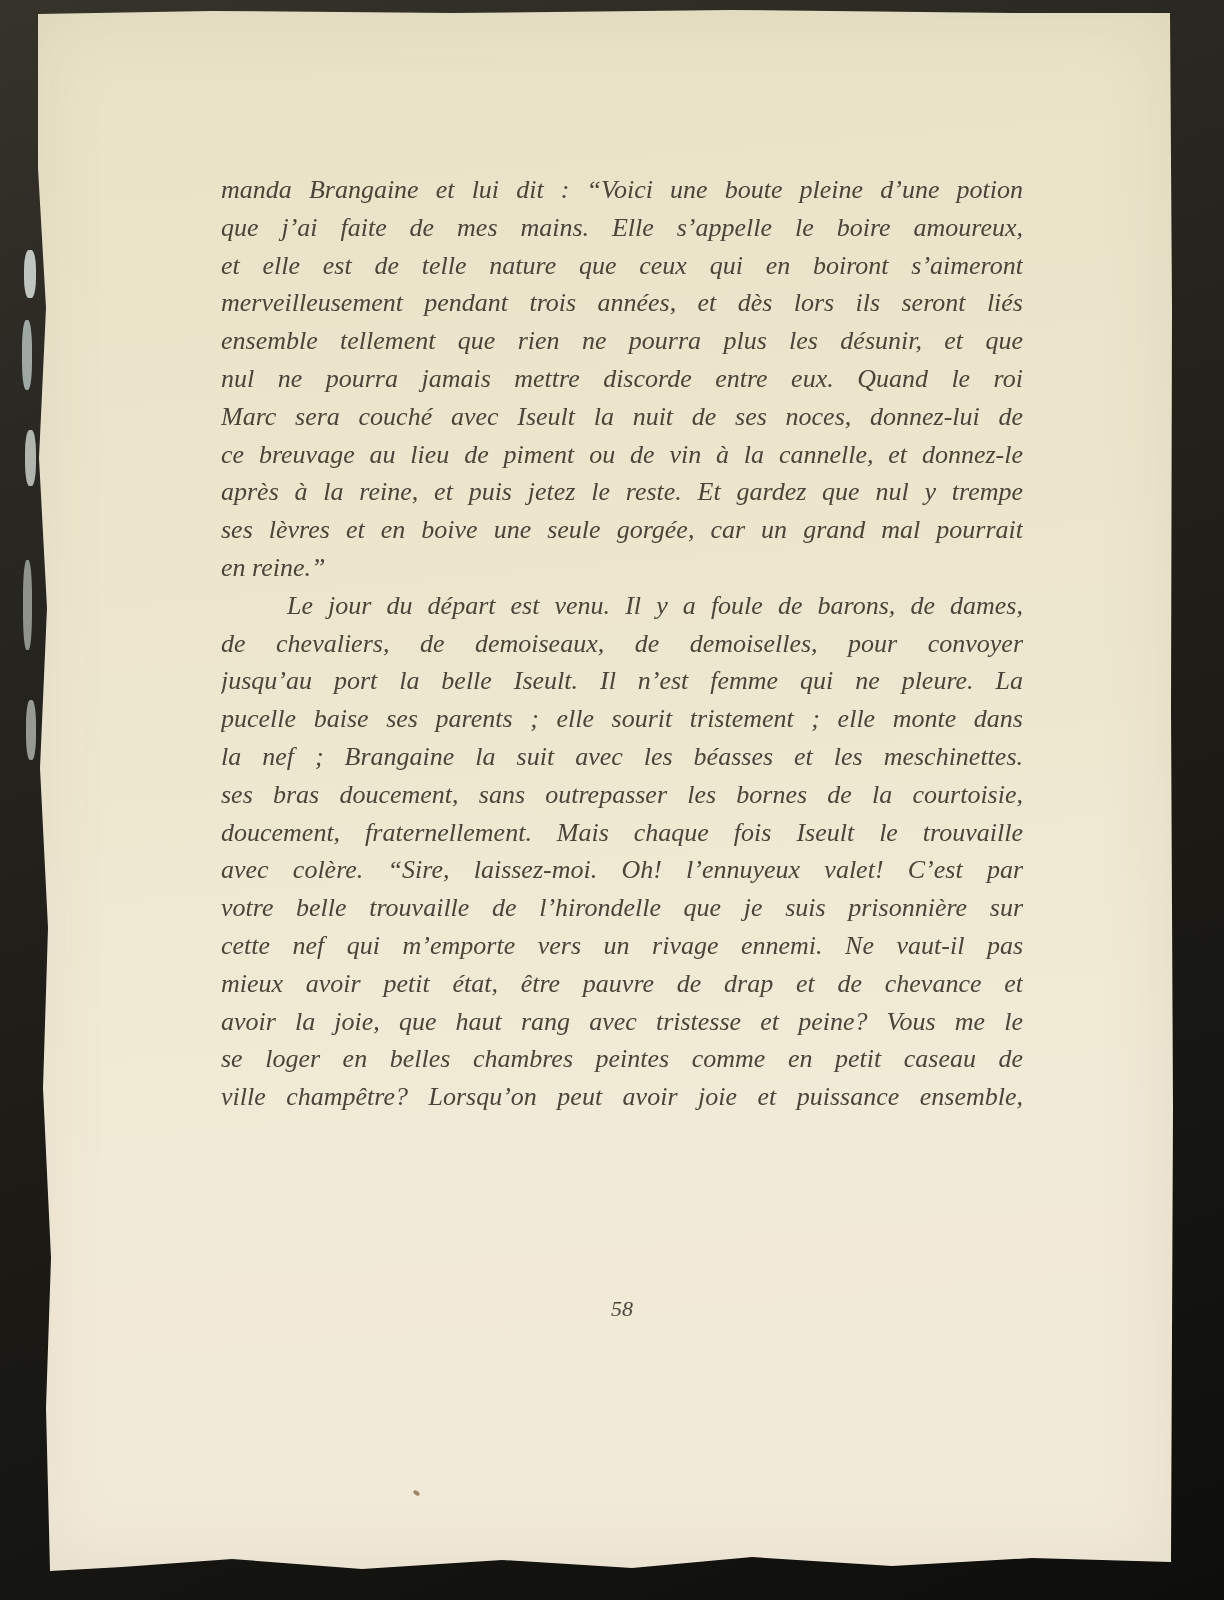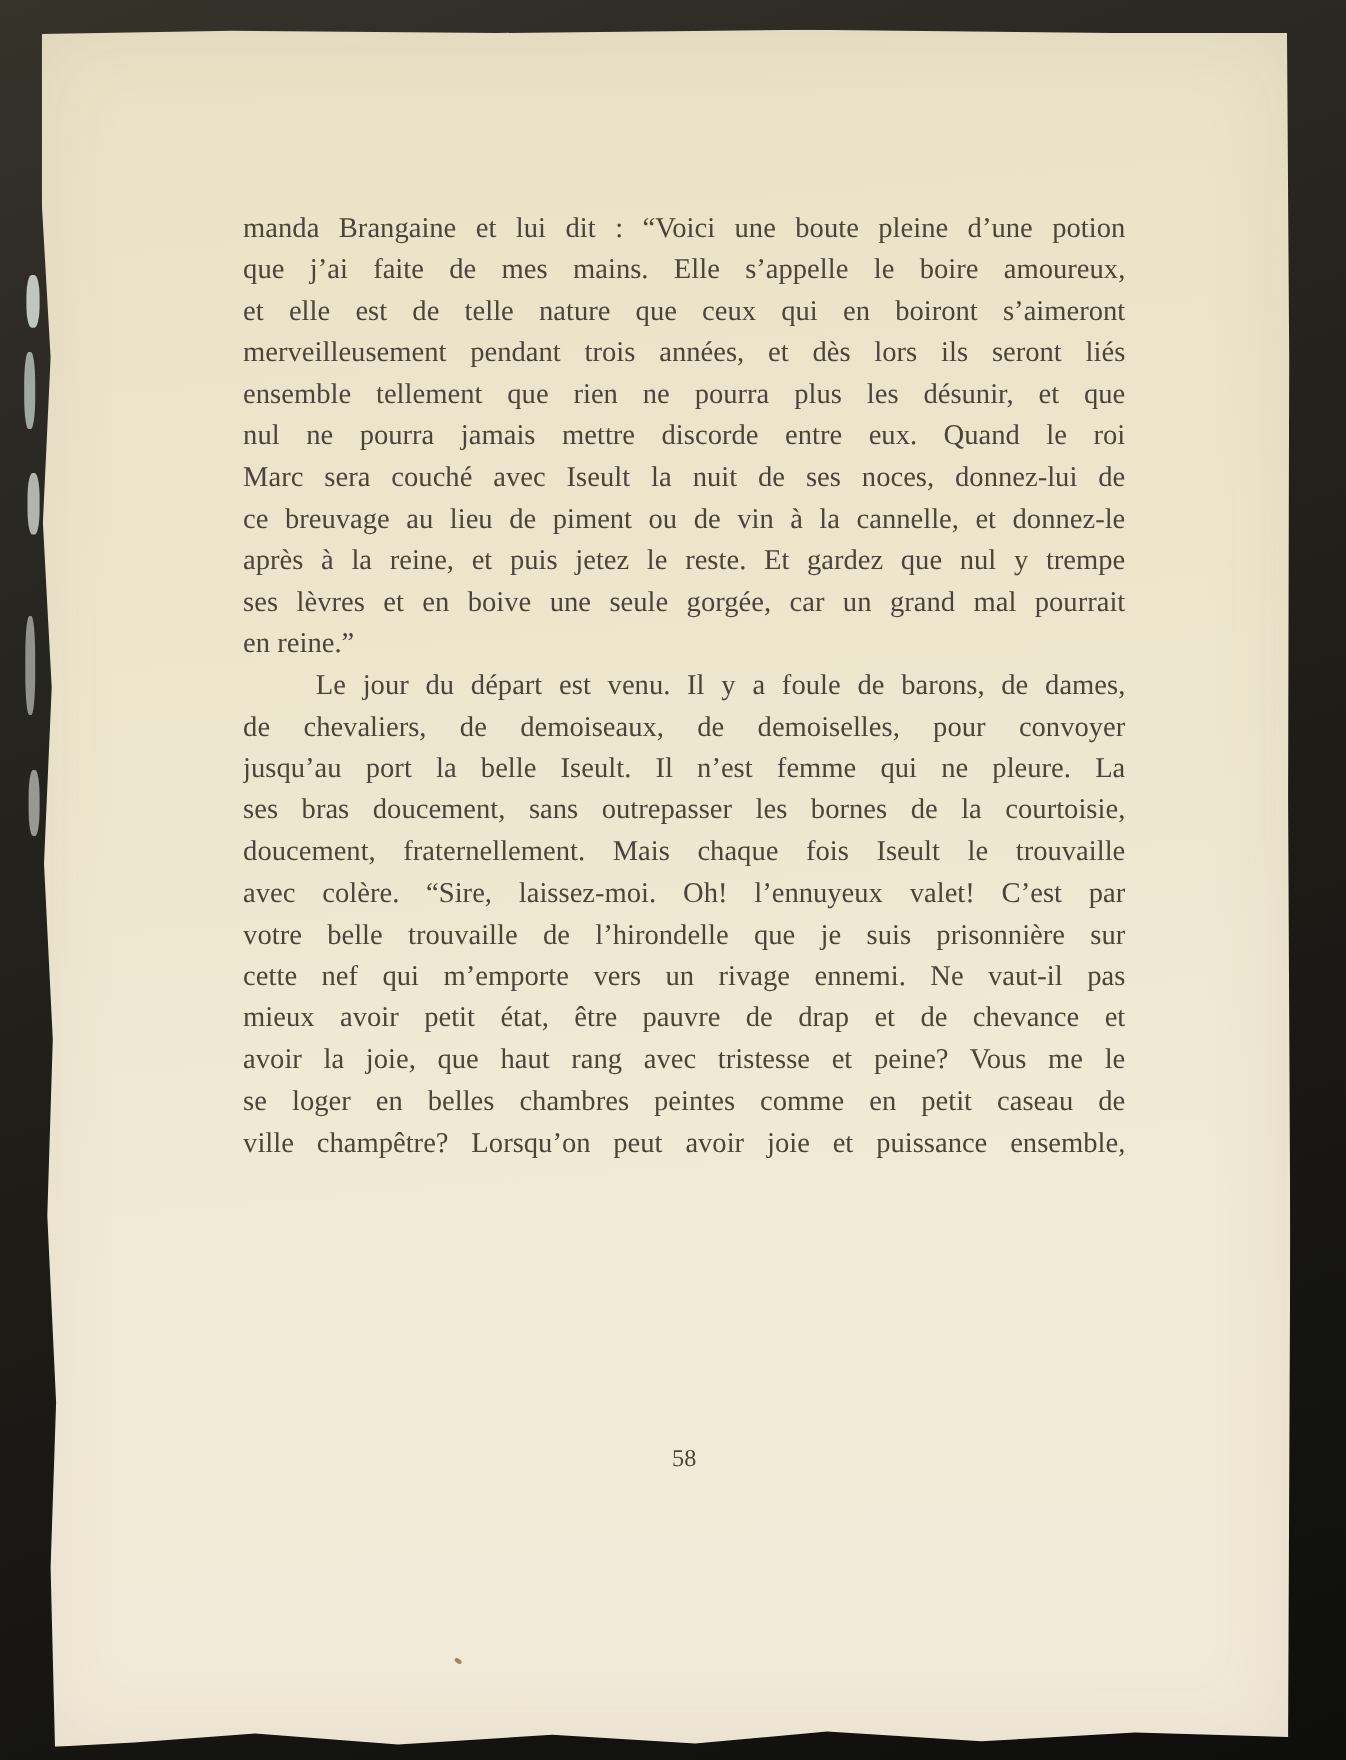--- a/index.html
+++ b/index.html
@@ -3,29 +3,30 @@
 <meta charset="utf-8">
 <style>
   html,body{margin:0;padding:0;}
   body{
     width:1224px;height:1600px;position:relative;overflow:hidden;
     background:linear-gradient(160deg,#36332b 0%,#2a2822 22%,#1d1c17 55%,#0e0e0c 100%);
     font-family:"Liberation Serif","DejaVu Serif",serif;
   }
   .mat{position:absolute;inset:0;}
   .page{
-    position:absolute;left:32px;top:25px;width:1142px;height:1566px;
+    position:absolute;left:32px;top:8px;width:1142px;height:1566px;
     background:linear-gradient(175deg,#e9e2c6 0%,#ede6cd 35%,#f1ead6 70%,#f2ead9 100%);
     clip-path:polygon(6px 6px,180px 3px,420px 5px,700px 2px,980px 5px,1138px 5px,
       1140px 300px,1139px 700px,1141px 1100px,1139px 1554px,
       1000px 1550px,860px 1558px,720px 1549px,600px 1560px,470px 1552px,
       330px 1561px,200px 1551px,90px 1559px,18px 1563px,
       14px 1400px,19px 1250px,11px 1080px,16px 920px,8px 760px,15px 600px,
       7px 450px,14px 300px,6px 160px);
     box-shadow:inset 0 0 80px rgba(110,92,55,0.10);
+    font-style:italic;
   }
   .fleck{position:absolute;border-radius:40%;}
   .speck{position:absolute;width:7px;height:4px;background:#8a6a46;border-radius:50%;transform:rotate(35deg);opacity:.8;}
   .textblock{
     position:absolute;left:189px;top:163px;width:802px;
     color:#4a443b;font-size:26px;line-height:37.8px;
   }
   .line{
     height:37.8px;overflow:hidden;white-space:normal;
     text-align:justify;text-align-last:justify;
@@ -61,20 +62,22 @@
     <div class="line">nul ne pourra jamais mettre discorde entre eux. Quand le roi</div>
     <div class="line">Marc sera couché avec Iseult la nuit de ses noces, donnez-lui de</div>
     <div class="line">ce breuvage au lieu de piment ou de vin à la cannelle, et donnez-le</div>
     <div class="line">après à la reine, et puis jetez le reste. Et gardez que nul y trempe</div>
     <div class="line">ses lèvres et en boive une seule gorgée, car un grand mal pourrait</div>
     <div class="line final">en reine.”</div>
 
     <div class="line indent">Le jour du départ est venu. Il y a foule de barons, de dames,</div>
     <div class="line">de chevaliers, de demoiseaux, de demoiselles, pour convoyer</div>
     <div class="line">jusqu’au port la belle Iseult. Il n’est femme qui ne pleure. La</div>
+    <div class="line">pucelle baise ses parents ; elle sourit tristement ; elle monte dans</div>
+    <div class="line">la nef ; Brangaine la suit avec les béasses et les meschinettes.</div>
 
     <div class="line">ses bras doucement, sans outrepasser les bornes de la courtoisie,</div>
     <div class="line">doucement, fraternellement. Mais chaque fois Iseult le trouvaille</div>
     <div class="line">avec colère. “Sire, laissez-moi. Oh! l’ennuyeux valet! C’est par</div>
     <div class="line">votre belle trouvaille de l’hirondelle que je suis prisonnière sur</div>
     <div class="line">cette nef qui m’emporte vers un rivage ennemi. Ne vaut-il pas</div>
     <div class="line">mieux avoir petit état, être pauvre de drap et de chevance et</div>
     <div class="line">avoir la joie, que haut rang avec tristesse et peine? Vous me le</div>
 
     <div class="line">se loger en belles chambres peintes comme en petit caseau de</div>

